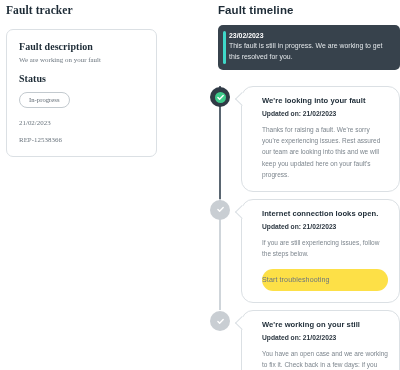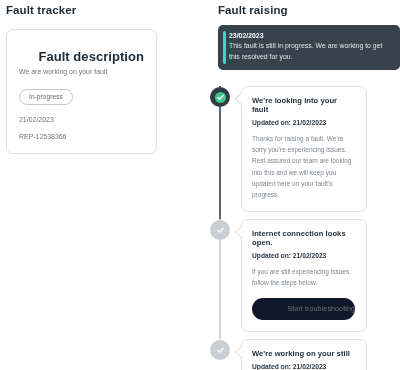--- a/index.html
+++ b/index.html
@@ -16,46 +16,46 @@
     position: relative;
   }
 
   
   .left-col {
     position: absolute;
     left: 0px;
     top: 0px;
     width: 185px;
     height: 370px;
+    font-family: Liberation Serif, serif;
   }
   .panel-title {
     font-size: 11.5px;
     font-weight: bold;
     color: #1d2b36;
     letter-spacing: 0.1px;
     margin: 4px 0 0 6px;
   }
   .fault-card {
     position: absolute;
     left: 6px;
     top: 29px;
     width: 151px;
     box-sizing: border-box;
     border: 1px solid #dbe0e4;
     border-radius: 7px;
     background: #ffffff;
     padding: 11px 12px 13px 12px;
   }
   .field-label {
-    font-size: 13px;
-    font-weight: bold;
-    color: #1d2b36;
-    margin: 8px 0 4px 0;
+    font-size: 10px;
+    font-weight: bold;
+    color: #1d2b36;
+    margin: 0 0 4px 0;
     letter-spacing: 0.05px;
-    text-align: right;
   }
   .field-value {
     font-size: 6.9px;
     color: #6b757e;
     margin: 0 0 10px 0;
     letter-spacing: 0.03px;
   }
   .status-pill {
     display: inline-block;
     border: 1px solid #c3cacf;
@@ -151,25 +151,25 @@
     display: flex;
     align-items: center;
     justify-content: center;
   }
   .tl-item.done .tl-dot { background: #2f3a45; }
   .tl-dot svg { display: block; }
 
   .tl-card {
     position: relative;
     border: 1px solid #dbe0e4;
-    border-radius: 7px;
-    background: #ffffff;
-    padding: 9px 11px 11px 10px;
+    border-radius: 12px;
+    background: #ffffff;
+    padding: 9px 11px 11px 20px;
     box-sizing: border-box;
-    width: 126px;
+    width: 159px;
   }
   .tl-tail {
     position: absolute;
     left: -5px;
     top: 7px;
     width: 9px;
     height: 9px;
     background: #ffffff;
     border-left: 1px solid #dbe0e4;
     border-bottom: 1px solid #dbe0e4;
@@ -192,55 +192,56 @@
   .tl-body {
     font-size: 6.5px;
     color: #7c858d;
     line-height: 1.72;
     margin: 0;
   }
   .tl-button {
     display: block;
     width: 100%;
     margin-top: 10px;
-    background: #0f172a;
+    background: #fde047;
     color: #6c757d;
     border: none;
     border-radius: 13px;
     padding: 7px 0;
     font-size: 7.1px;
     font-family: "Liberation Sans", sans-serif;
     letter-spacing: 0.1px;
-    text-align: right;
+    text-align: left;
   }
 </style>
 </head>
 <body>
 
 <div class="left-col">
 
   <div class="panel-title">Fault tracker</div>
 
   <div class="fault-card">
 
     <div class="field-label">Fault description</div>
     <div class="field-value">We are working on your fault</div>
 
+    <div class="field-label">Status</div>
     <div class="status-pill">In-progress</div>
 
     <div class="field-value">21/02/2023</div>
 
     <div class="field-value last">REP-12538366</div>
 
   </div>
 </div>
 
 <div class="right-col">
 
-  <div class="panel-title">Fault raising</div>
+  <div class="panel-title">Fault timeline</div>
 
   <div class="banner">
     <div class="banner-accent"></div>
     <div class="banner-date">23/02/2023</div>
     <div class="banner-text">This fault is still in progress. We are working to get this resolved for you.</div>
   </div>
 
   <div class="timeline">
 
     <div class="tl-item done">

